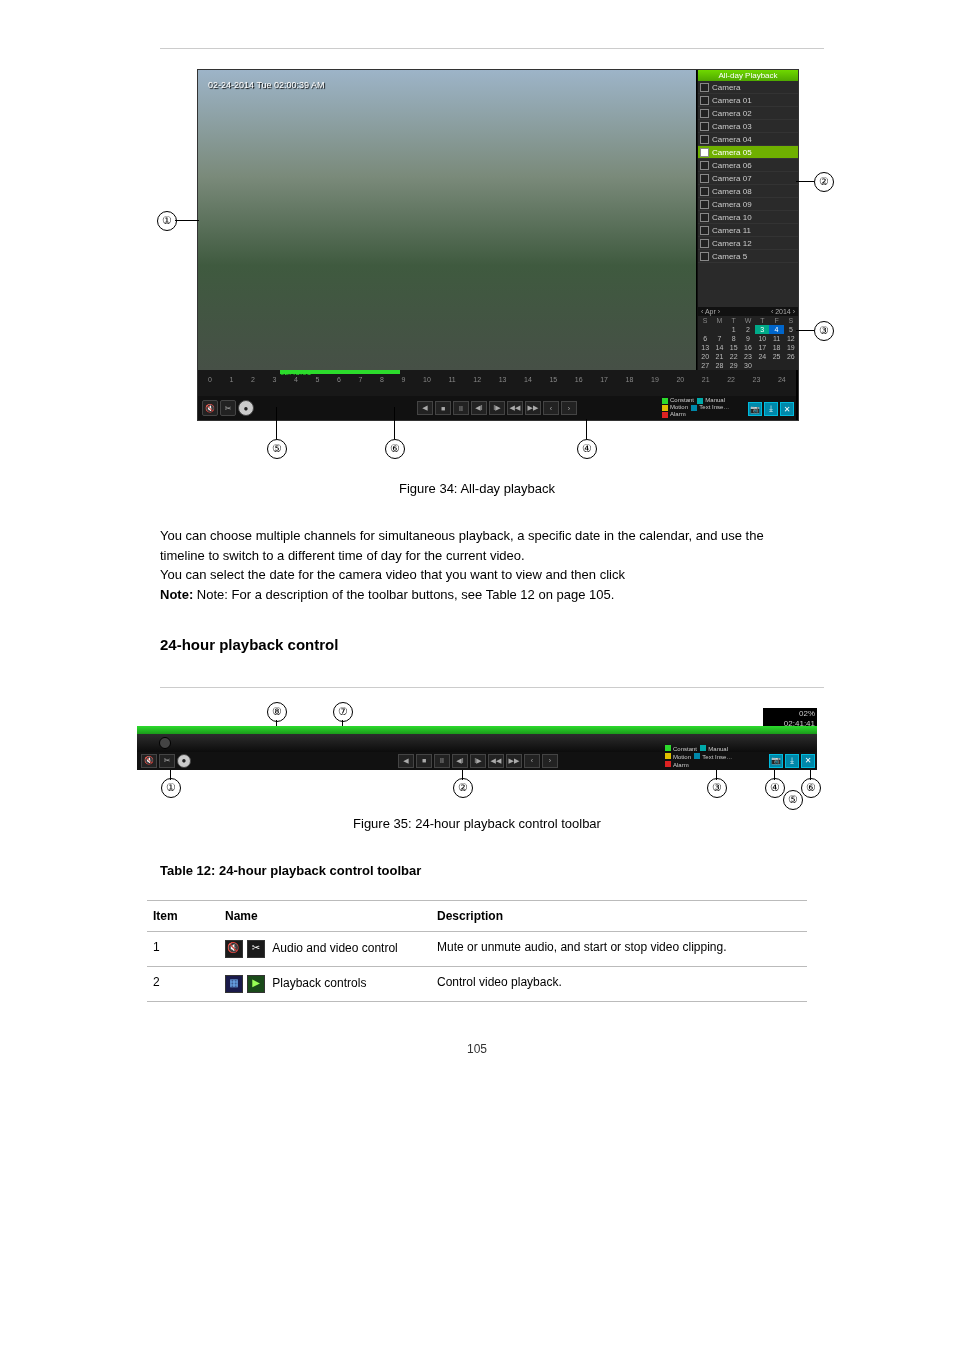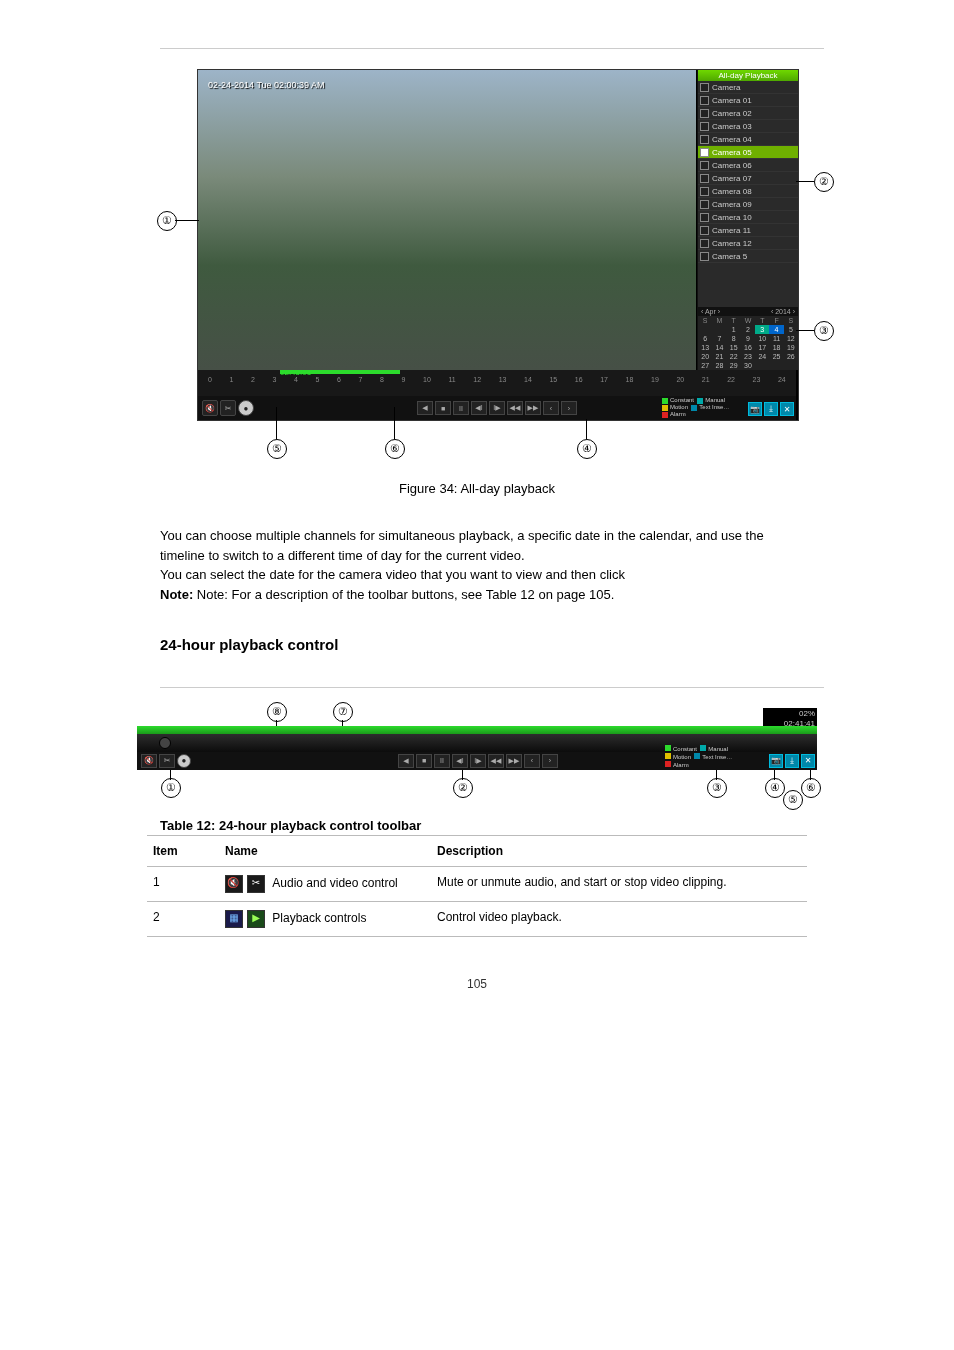--- a/index.html
+++ b/index.html
@@ -49,21 +49,21 @@
   .tb-knob{position:absolute;left:22px;top:11px;width:10px;height:10px;border-radius:50%;background:#444;border:1px solid #000}
   .tb-bot{position:absolute;left:0;bottom:0;width:100%;height:18px;background:#111;display:flex;align-items:center;padding:0 4px;box-sizing:border-box}
   .tb-bot .btn{width:14px;height:12px;background:#222;border:1px solid #444;margin-right:2px;display:inline-flex;align-items:center;justify-content:center;color:#aaa;font-size:8px}
   .tb-bot .btn.round{border-radius:50%;background:#ccc;color:#222;width:12px;height:12px}
   .tb-play{position:absolute;left:260px;bottom:2px;display:flex}
   .tb-play .pbtn{width:14px;height:12px;background:#222;border:1px solid #444;margin:0 1px;color:#aaa;font-size:7px;display:inline-flex;align-items:center;justify-content:center}
   .tb-legend{position:absolute;right:56px;bottom:1px;width:96px;color:#ccc;font-size:6px;line-height:7px}
   .tb-icons{position:absolute;right:2px;bottom:2px;display:flex}
   .tb-icons .ic{width:12px;height:12px;background:#08a;margin-left:2px;border:1px solid #0bd;display:inline-flex;align-items:center;justify-content:center;color:#fff;font-size:8px}
   .tb-timebox{position:absolute;right:0;top:-18px;width:50px;color:#ccc;font-size:8px;text-align:right;line-height:10px;background:#000;padding:1px 2px}
-  table.controls{width:660px;margin:0 auto;border-collapse:collapse;font-size:12px}
+  table.controls{width:660px;margin:20px auto;border-collapse:collapse;font-size:12px}
   table.controls th,table.controls td{border-bottom:1px solid #bbb;padding:8px 6px;text-align:left;vertical-align:top}
   table.controls th{font-weight:bold;border-top:1px solid #bbb}
   .tbl-icon{width:16px;height:16px;display:inline-block;border:1px solid #333;vertical-align:middle;margin-right:4px;text-align:center;line-height:14px;font-size:10px}
   .tbl-icon.dark{background:#1a1a1a;color:#ddd}
   .tbl-icon.red{background:#1a1a1a;color:#fff}
   .tbl-icon.blue{background:#1a1a4a;color:#7bf}
   .tbl-icon.grn{background:#1a4a1a;color:#9f5}
   .footer{margin-top:40px;text-align:center;font-size:12px;color:#333}
 </style>
 </head>
@@ -325,20 +325,21 @@
     <div class="leadv" style="left:325px;top:62px;height:10px"></div>
     <span class="callout" style="left:570px;top:70px">③</span>
     <div class="leadv" style="left:579px;top:62px;height:10px"></div>
     <span class="callout" style="left:628px;top:70px">④</span>
     <div class="leadv" style="left:637px;top:62px;height:10px"></div>
     <span class="callout" style="left:646px;top:82px">⑤</span>
     <span class="callout" style="left:664px;top:70px">⑥</span>
     <div class="leadv" style="left:673px;top:62px;height:10px"></div>
   </div>
 
+  <p class="caption">Figure 35: 24-hour playback control toolbar</p>
 
   <p class="body-text" style="font-weight:bold">Table 12: 24-hour playback control toolbar</p>
   <table class="controls">
     <thead>
         <tr>
       <th style="width:60px">Item</th>
       <th style="width:200px">Name</th>
       <th>Description</th>
     </tr>
       </thead>

